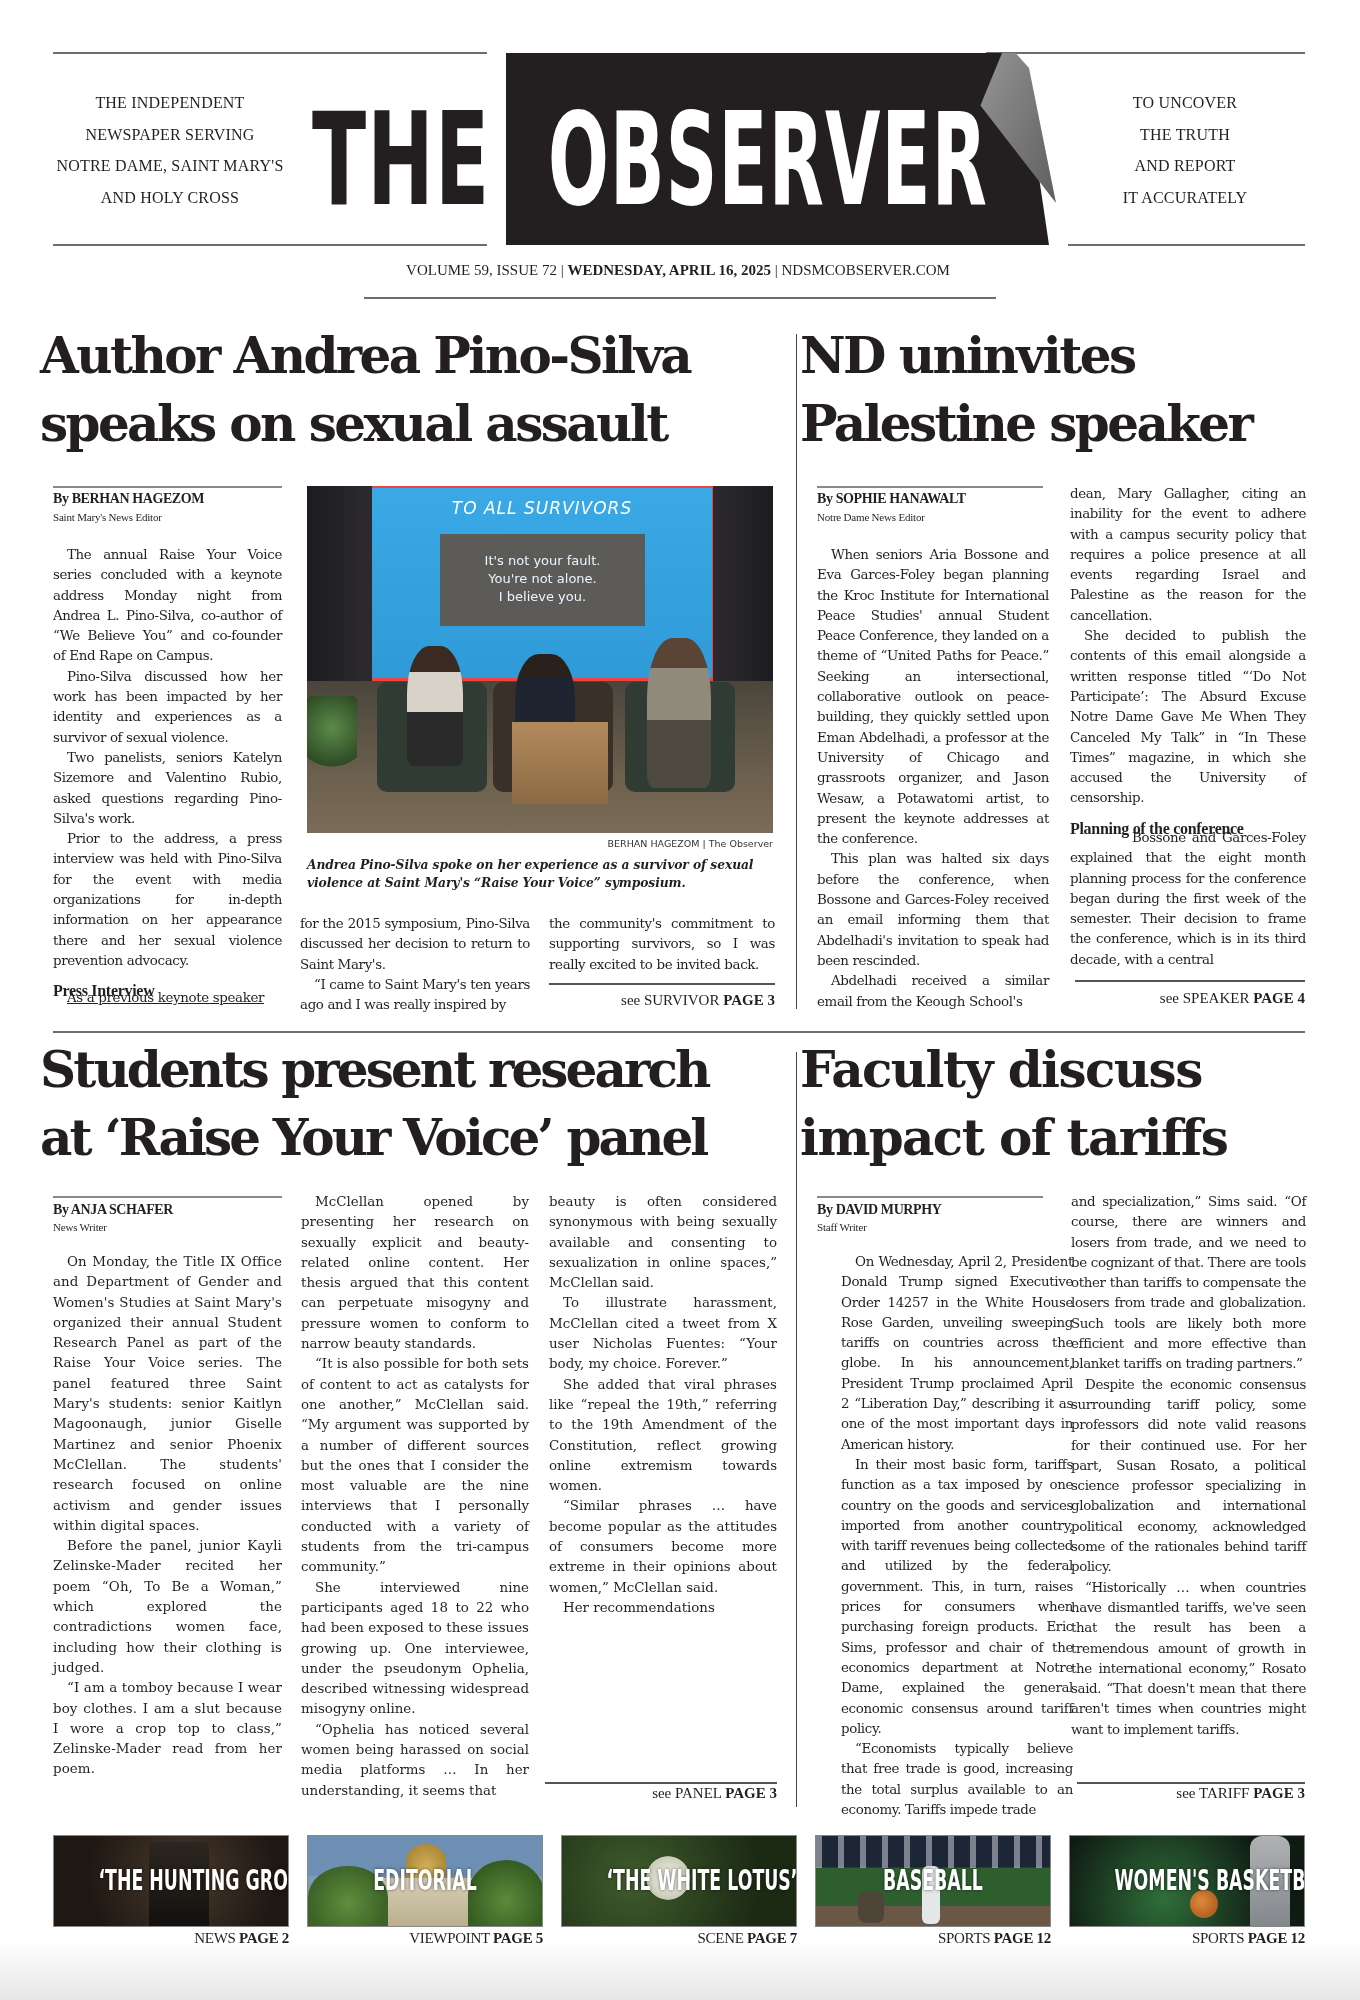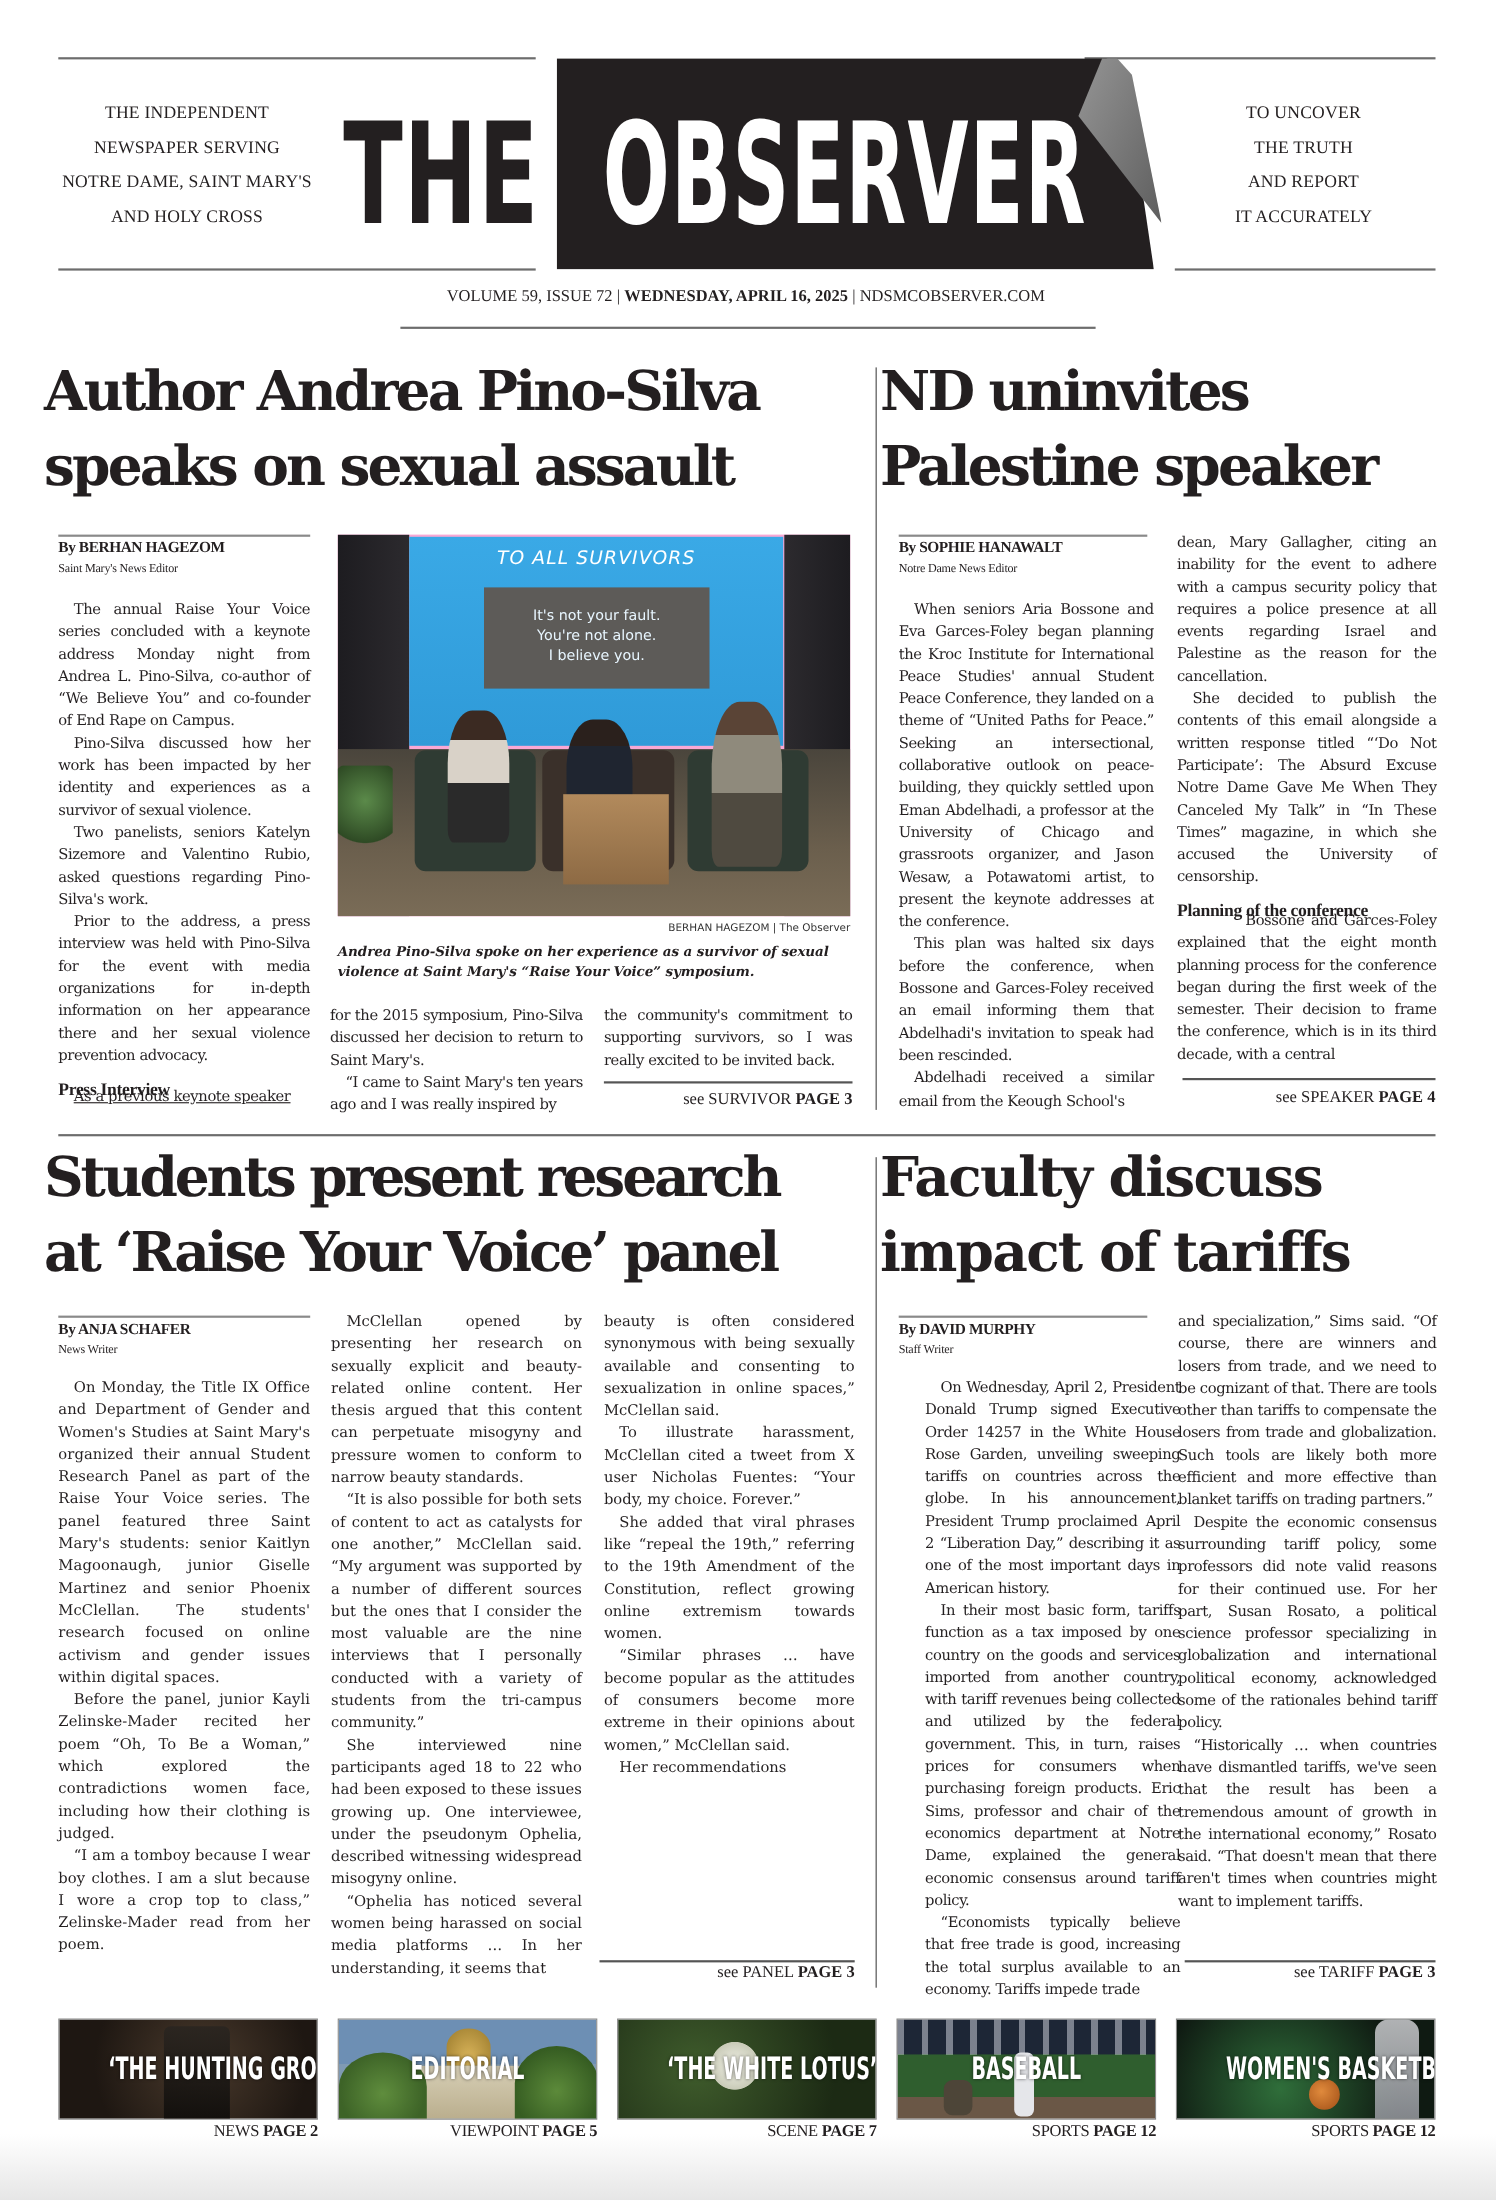--- a/index.html
+++ b/index.html
@@ -83,21 +83,21 @@
   .jump {
     position: absolute; text-align: right;
     font-family: "Liberation Serif", serif; font-size: 15px;
   }
   .jump b { font-weight: bold; }
   .jump-rule { position: absolute; height: 2px; background: #555; }
 
   
   .photo {
     position: absolute; left: 307px; top: 486px; width: 466px; height: 347px;
-    background: #f9a8d4; overflow: hidden;
+    background: #ef4444; overflow: hidden;
   }
   .photo .curtain-l { position: absolute; left: 0; top: 0; width: 65px; height: 347px; background: linear-gradient(to right,#1d1c20,#2c2a2e); }
   .photo .curtain-r { position: absolute; right: 0; top: 0; width: 60px; height: 347px; background: linear-gradient(to left,#1d1c20,#2c2a2e); }
   .photo .screen {
     position: absolute; left: 65px; top: 2px; width: 340px; height: 190px;
     background: linear-gradient(#3aa9e6, #2f9ad8);
   }
   .photo .screen-title {
     position: absolute; left: 0; width: 340px; top: 10px; text-align: center;
     font-family: "DejaVu Sans", sans-serif; font-size: 17px; color: #ffffff; letter-spacing: 1px; font-style: italic;

